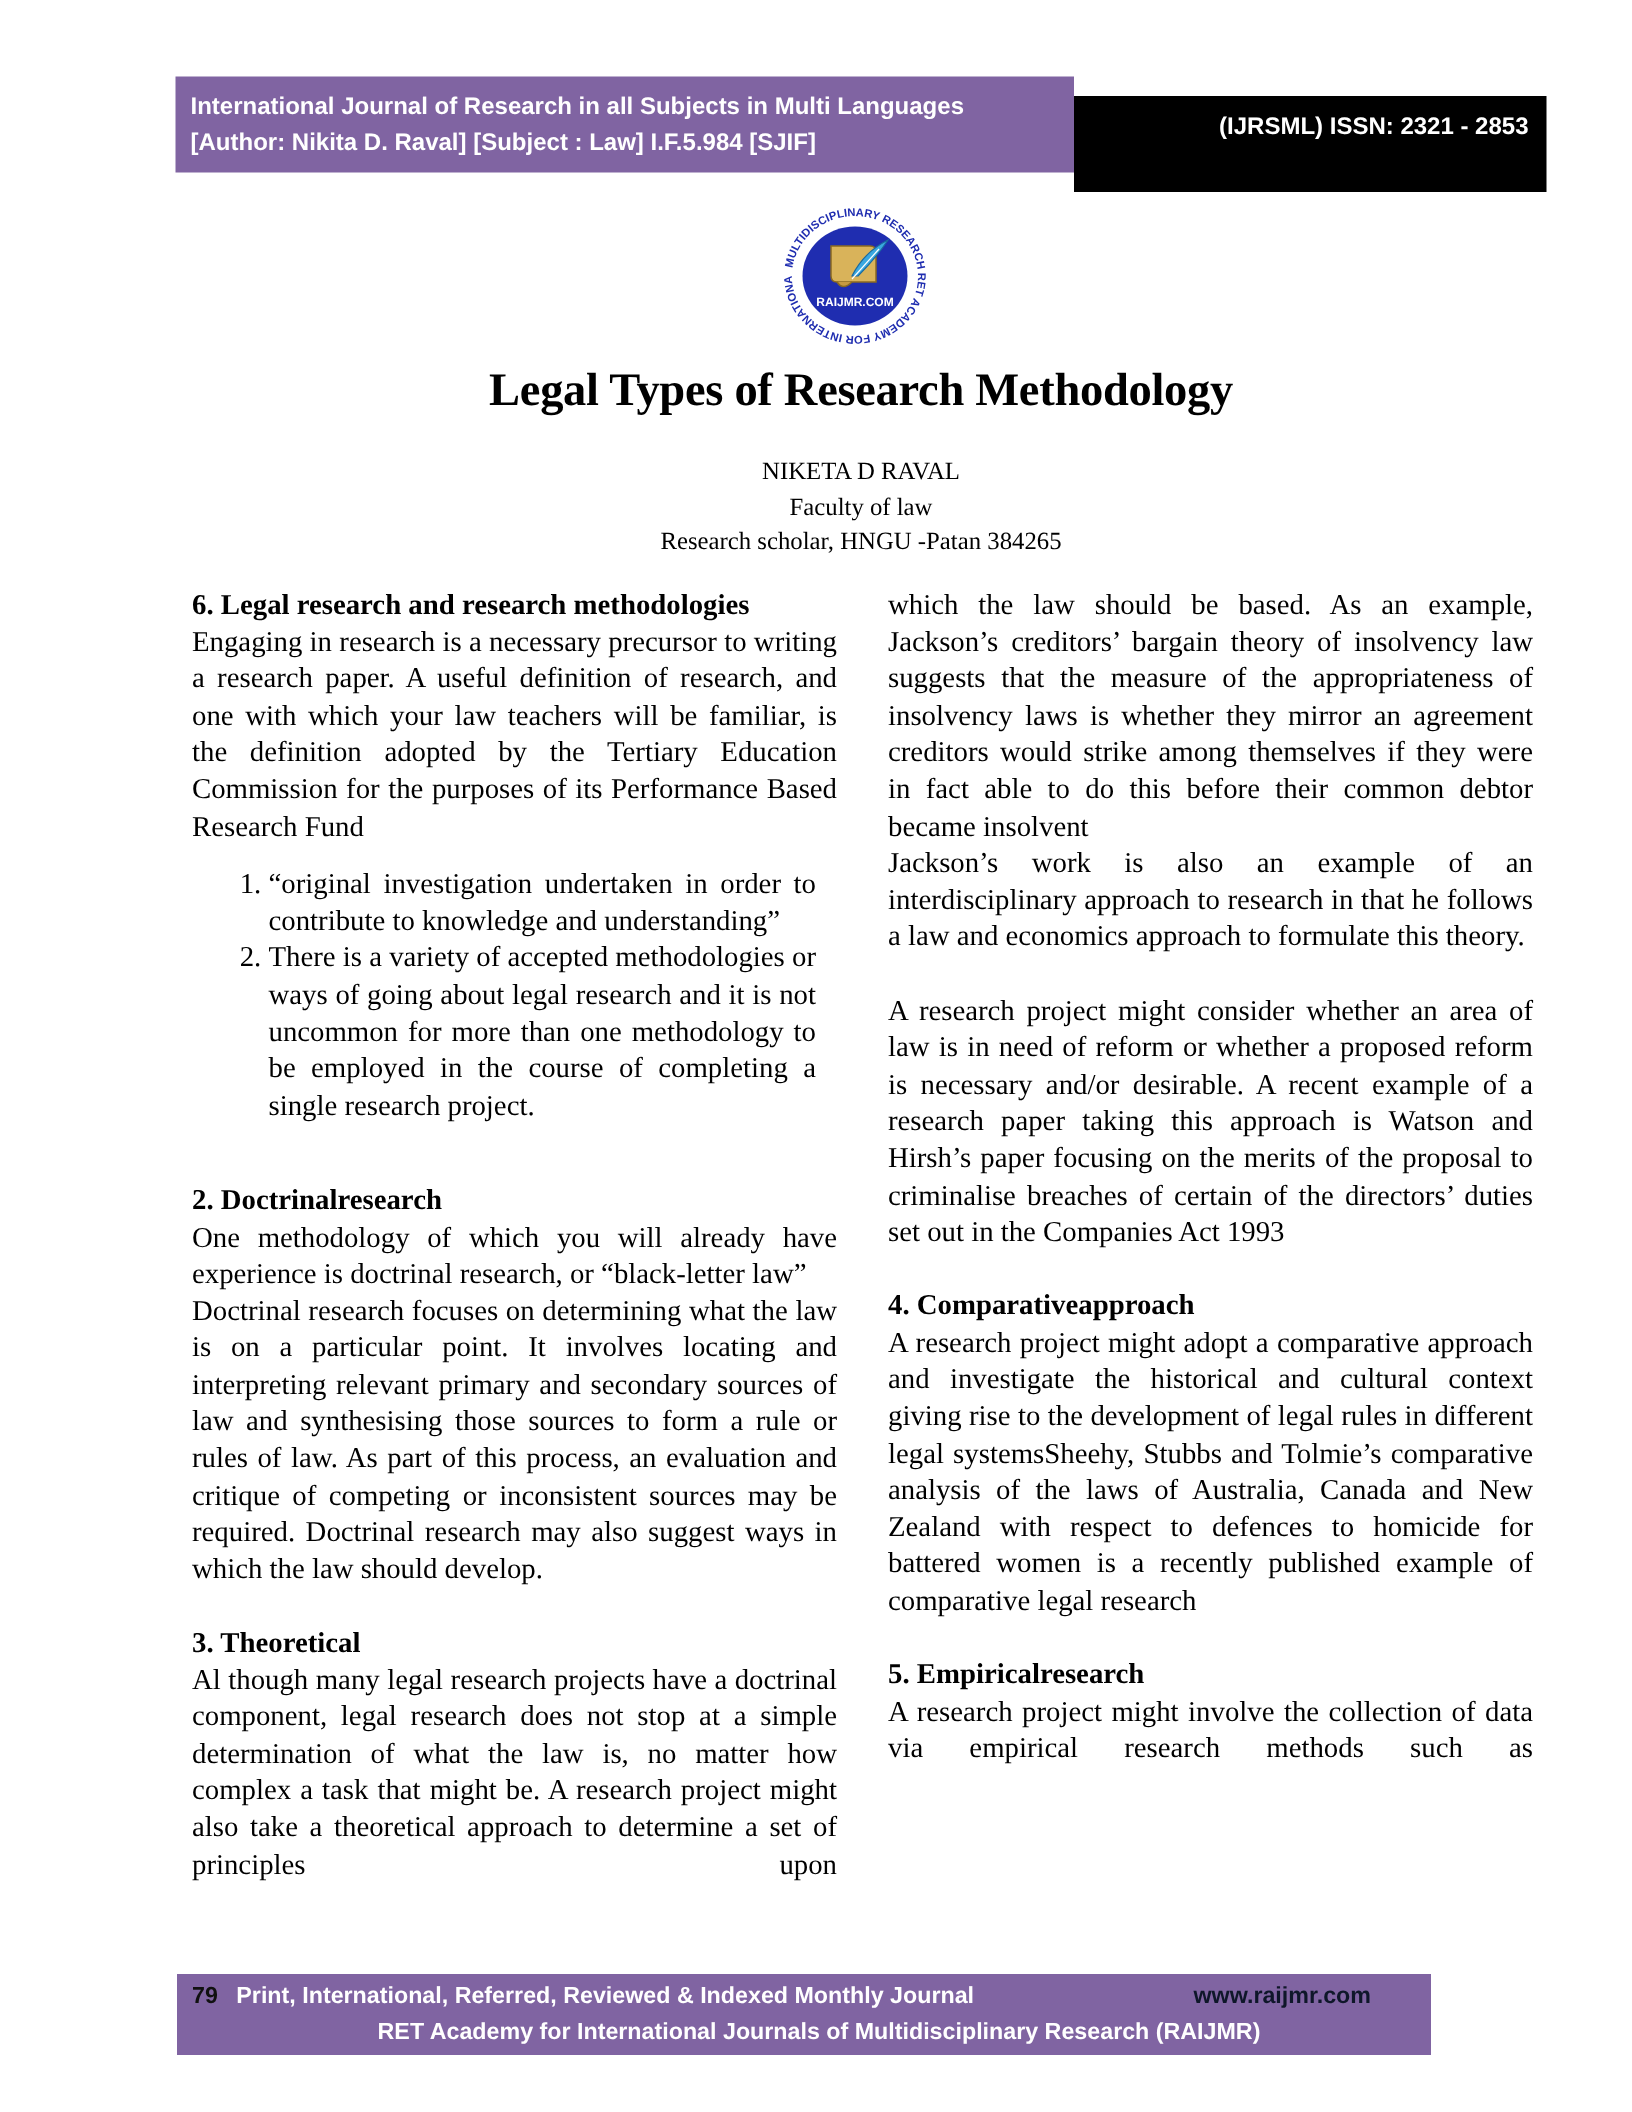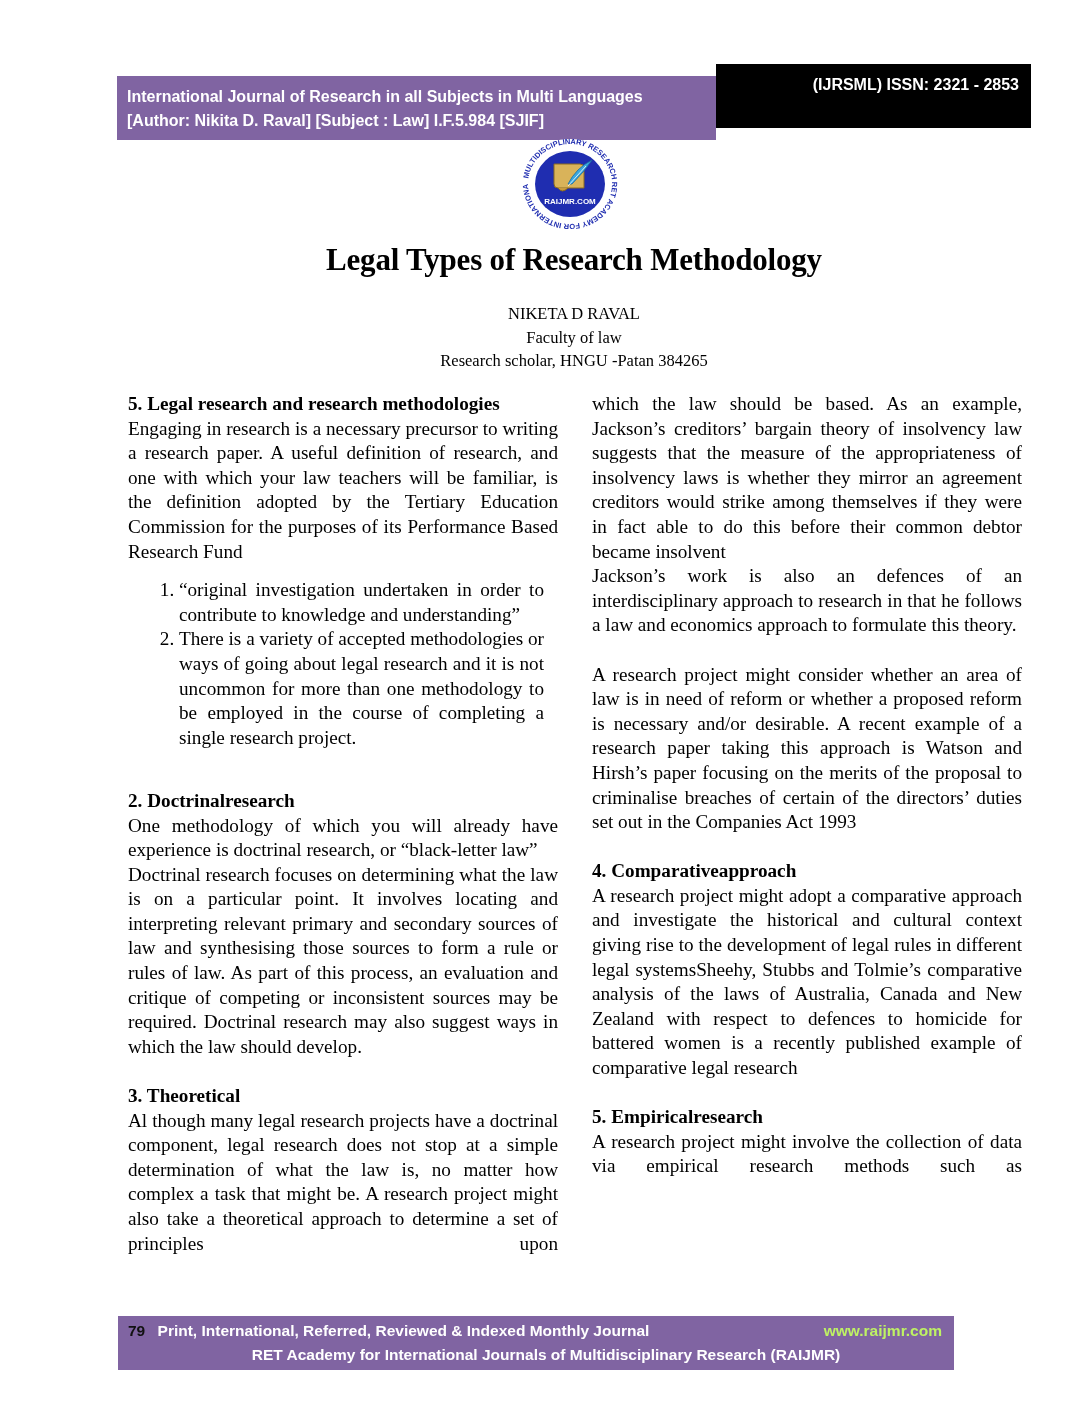--- a/index.html
+++ b/index.html
@@ -1,18 +1,18 @@
 <!DOCTYPE html>
 <html><head>
 <meta charset="utf-8">
 <style>
   html, body { margin: 0; padding: 0; background: #ffffff; }
   body { width: 1088px; height: 1408px; position: relative; overflow: hidden; }
   .hdr-left {
-    position: absolute; left: 117px; top: 76px; width: 599px; height: 64px;
+    position: absolute; left: 117px; top: 51px; width: 599px; height: 64px;
     background: #8064a2; color: #ffffff; box-sizing: border-box;
     padding: 9px 0 0 10px;
     font-family: "Liberation Sans", sans-serif; font-weight: bold; font-size: 16px; line-height: 24px;
   }
   .hdr-right {
     position: absolute; left: 716px; top: 64px; width: 315px; height: 64px;
     background: #000000; color: #ffffff; box-sizing: border-box;
     padding: 9px 12px 0 0; text-align: right;
     font-family: "Liberation Sans", sans-serif; font-weight: bold; font-size: 16px; line-height: 24px;
   }
@@ -42,21 +42,21 @@
   .col ol { margin: 14px; padding-left: 37px; }
   .col ol li { padding-left: 0; }
   .footer {
     position: absolute; left: 118px; top: 1316px; width: 836px; height: 54px;
     background: #8064a2; color: #ffffff; box-sizing: border-box;
     font-family: "Liberation Sans", sans-serif; font-weight: bold; font-size: 15.5px; line-height: 24px;
     padding-top: 3px;
   }
   .footer .row1 { position: relative; height: 24px; padding-left: 10px; white-space: nowrap; }
   .footer .pgnum { color: #111111; margin-right: 8px; }
-  .footer .url { position: absolute; right: 12px; top: 0; color: #bef264; }
+  .footer .url { position: absolute; right: 40px; top: 0; color: #0f172a; }
   .footer .row2 { text-align: center; white-space: nowrap; padding-left: 20px; }
 </style>
 </head>
 <body>
 
 <div class="hdr-left">
   <div>International Journal of Research in all Subjects in Multi Languages</div>
   <div>[Author: Nikita D. Raval] [Subject : Law] I.F.5.984 [SJIF]</div>
 </div>
 <div class="hdr-right">
@@ -84,38 +84,38 @@
 </div>
 
 <div class="title">Legal Types of Research Methodology</div>
 <div class="byline">
   <div>NIKETA D RAVAL</div>
   <div>Faculty of law</div>
   <div>Research scholar, HNGU -Patan 384265</div>
 </div>
 
 <div class="col left">
-  <h3>5. Legal research and research methodologies</h3>
+  <h3>6. Legal research and research methodologies</h3>
   <p style="text-align-last:left;">Engaging in research is a necessary precursor to writing a research paper. A useful definition of research, and one with which your law teachers will be familiar, is the definition adopted by the Tertiary Education Commission for the purposes of its Performance Based Research Fund</p>
   <ol>
     <li style="text-align-last:left;">“original investigation undertaken in order to contribute to knowledge and understanding”</li>
     <li style="text-align-last:left;">There is a variety of accepted methodologies or ways of going about legal research and it is not uncommon for more than one methodology to be employed in the course of completing a single research project.</li>
   </ol>
   <div class="gap"></div>
   <h3>2. Doctrinalresearch</h3>
   <p style="text-align-last:left;">One methodology of which you will already have experience is doctrinal research, or “black-letter law”</p>
   <p style="text-align-last:left;">Doctrinal research focuses on determining what the law is on a particular point. It involves locating and interpreting relevant primary and secondary sources of law and synthesising those sources to form a rule or rules of law. As part of this process, an evaluation and critique of competing or inconsistent sources may be required. Doctrinal research may also suggest ways in which the law should develop.</p>
   <div class="gap"></div>
   <h3>3. Theoretical</h3>
   <p style="text-align-last:justify;">Al though many legal research projects have a doctrinal component, legal research does not stop at a simple determination of what the law is, no matter how complex a task that might be. A research project might also take a theoretical approach to determine a set of principles upon</p>
 </div>
 
 <div class="col right">
   <p style="text-align-last:left;">which the law should be based. As an example, Jackson’s creditors’ bargain theory of insolvency law suggests that the measure of the appropriateness of insolvency laws is whether they mirror an agreement creditors would strike among themselves if they were in fact able to do this before their common debtor became insolvent</p>
-  <p style="text-align-last:left;">Jackson’s work is also an defences of an interdisciplinary approach to research in that he follows a law and economics approach to formulate this theory.</p>
+  <p style="text-align-last:left;">Jackson’s work is also an example of an interdisciplinary approach to research in that he follows a law and economics approach to formulate this theory.</p>
   <div class="gap"></div>
   <p style="text-align-last:left;">A research project might consider whether an area of law is in need of reform or whether a proposed reform is necessary and/or desirable. A recent example of a research paper taking this approach is Watson and Hirsh’s paper focusing on the merits of the proposal to criminalise breaches of certain of the directors’ duties set out in the Companies Act 1993</p>
   <div class="gap"></div>
   <h3>4. Comparativeapproach</h3>
   <p style="text-align-last:left;">A research project might adopt a comparative approach and investigate the historical and cultural context giving rise to the development of legal rules in different legal systemsSheehy, Stubbs and Tolmie’s comparative analysis of the laws of Australia, Canada and New Zealand with respect to defences to homicide for battered women is a recently published example of comparative legal research</p>
   <div class="gap"></div>
   <h3>5. Empiricalresearch</h3>
   <p style="text-align-last:justify;">A research project might involve the collection of data via empirical research methods such as</p>
 </div>
 

